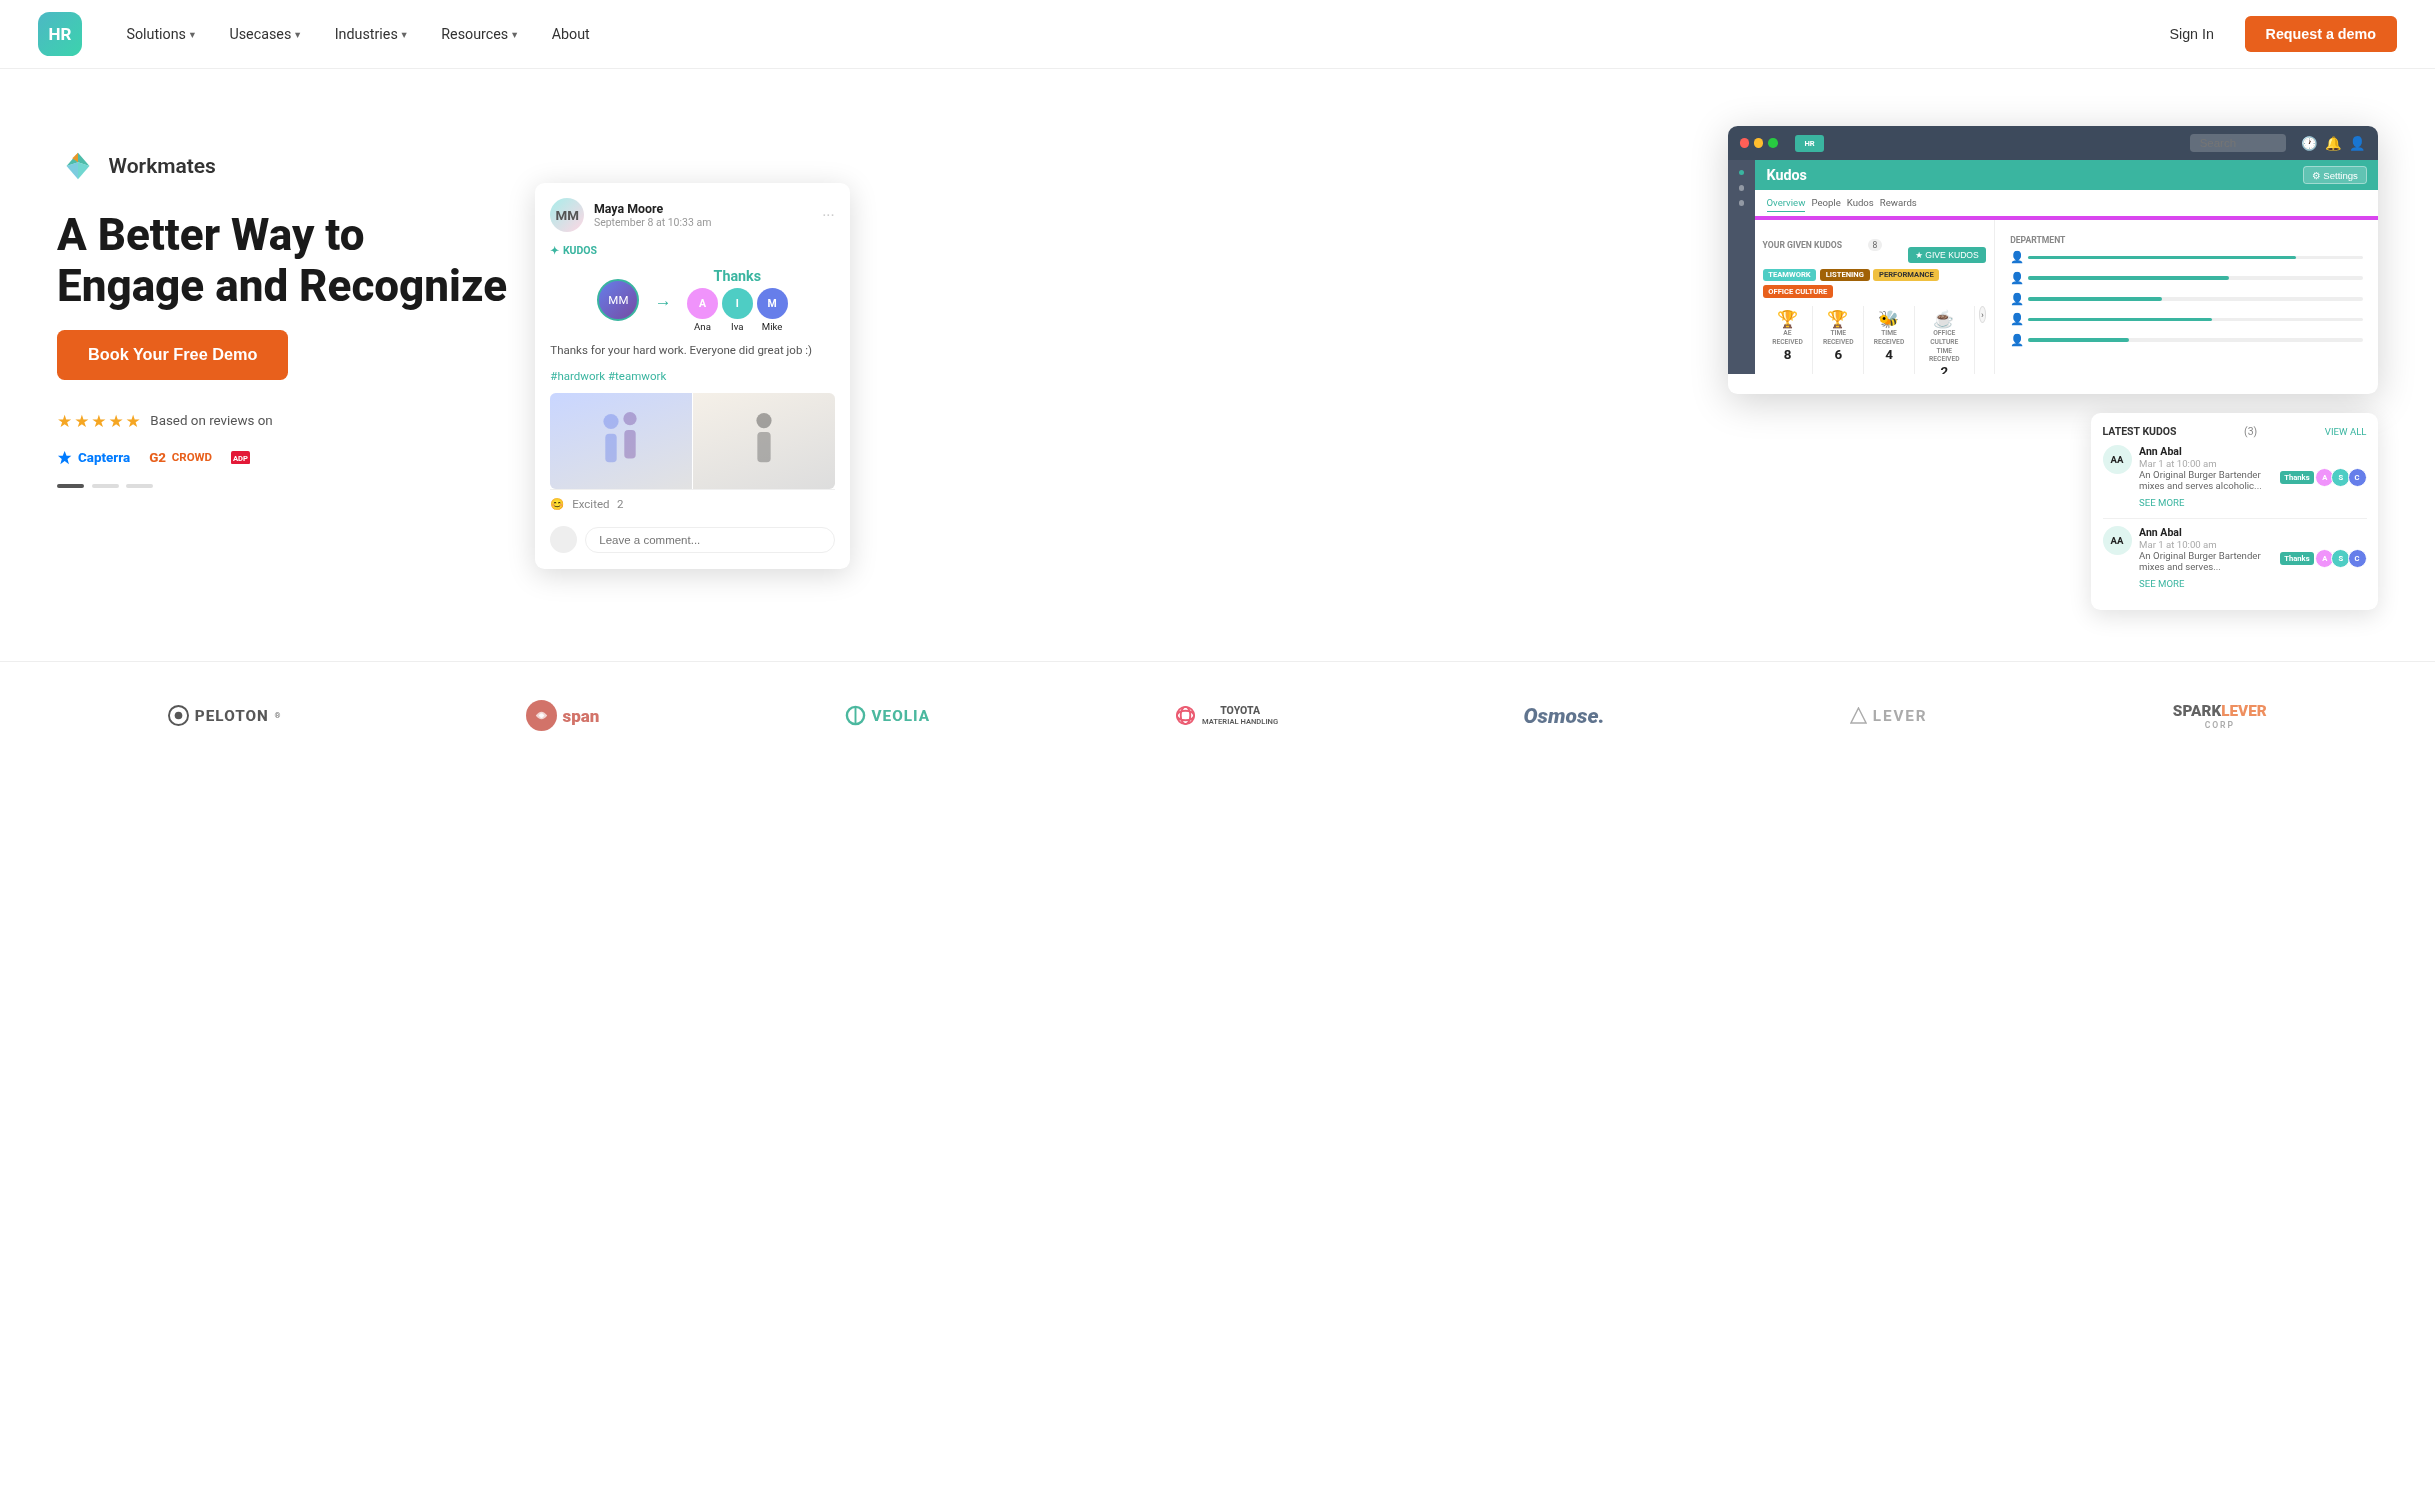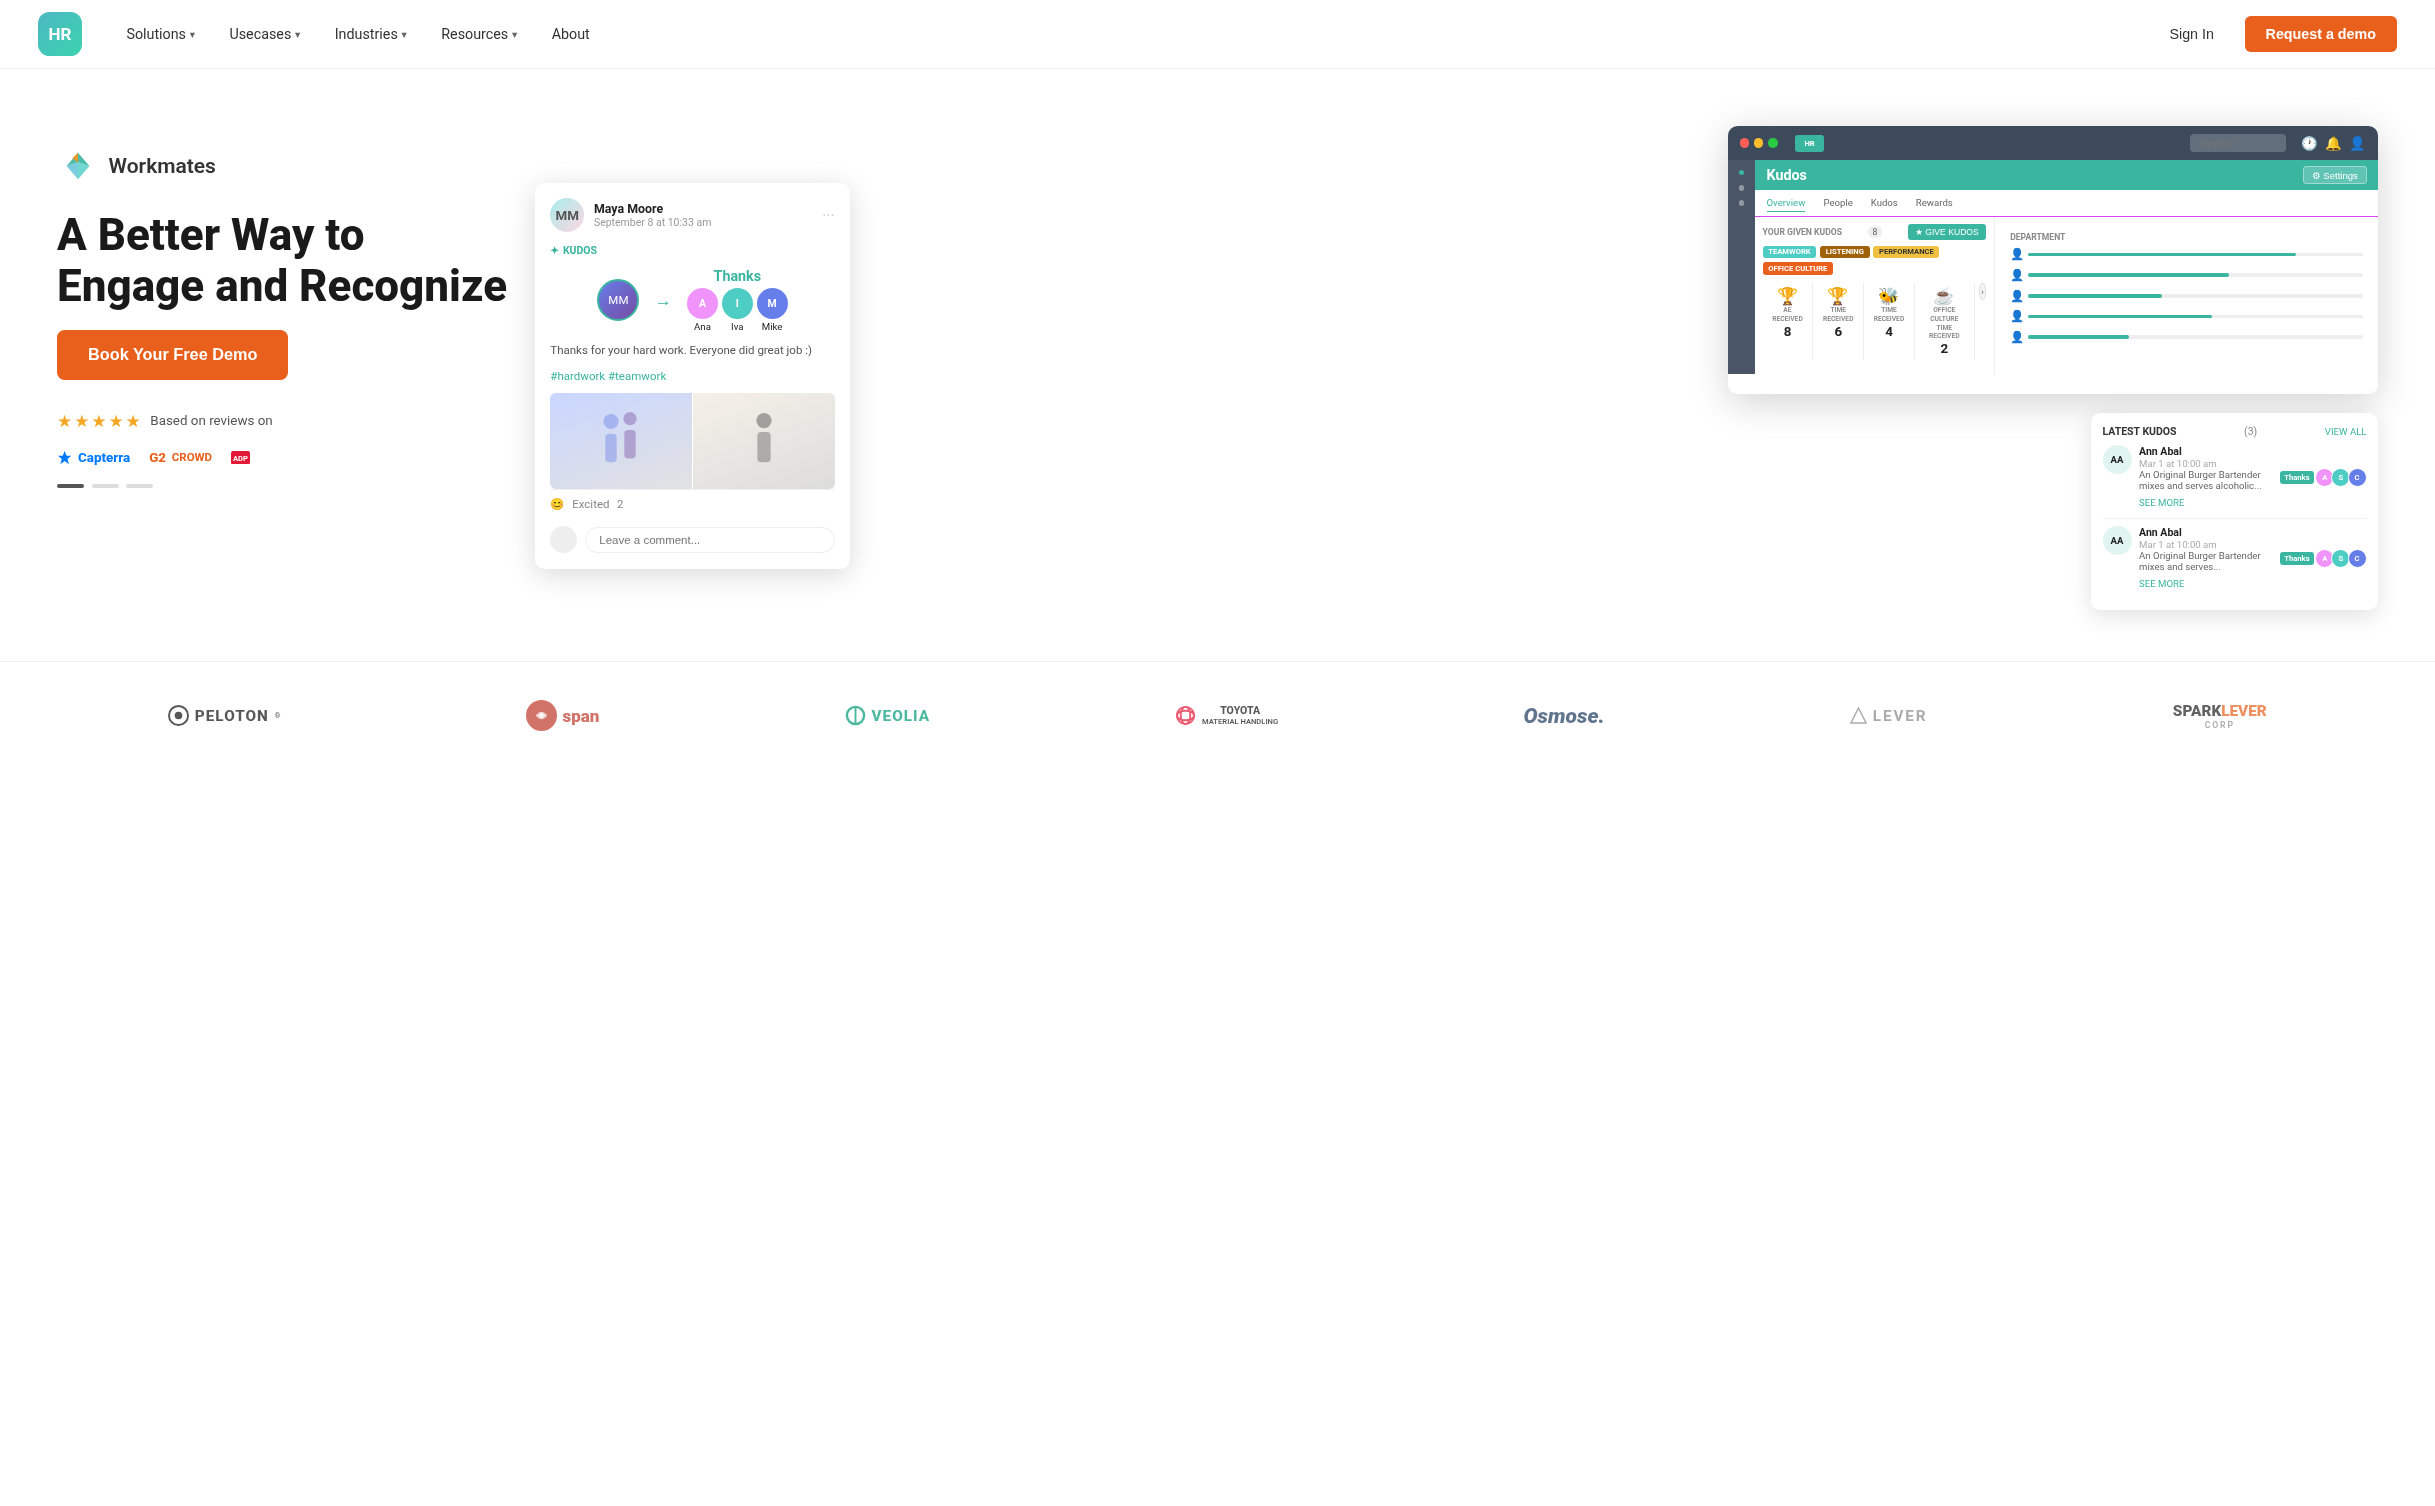--- a/index.html
+++ b/index.html
@@ -142,32 +142,32 @@
     }
 
     .app-body { display: flex; height: 214px; }
     .app-sidebar-mini { width: 27px; background: #4a5568; flex-shrink: 0; display: flex; flex-direction: column; align-items: center; padding-top: 9.6px; gap: 9.6px; }
     .app-sidebar-dot { width: 5.7px; height: 5.7px; border-radius: 50%; background: rgba(255,255,255,0.4); }
     .app-sidebar-active { background: #3ab5a0; }
 
     .app-main { flex: 1; display: flex; flex-direction: column; overflow: hidden; }
     .app-main-header { background: #3ab5a0; padding: 5.7px 11.5px; display: flex; align-items: center; justify-content: space-between; }
     .app-main-title { color: #fff; font-size: 14.3px; font-weight: 700; }
-    .app-main-tabs { display: flex; gap: 18px; padding: 3.8px 11.5px; background: #fff; border-bottom: 1px solid #d946ef; }
+    .app-main-tabs { display: flex; gap: 6px; padding: 3.8px 11.5px; background: #fff; border-bottom: 4px solid #d946ef; }
     .app-main-tab { font-size: 9.6px; color: #666; padding: 2.9px 0; cursor: pointer; }
     .app-main-tab.active { color: #3ab5a0; border-bottom: 1.9px solid #3ab5a0; }
 
     .kudos-content { display: flex; flex: 1; overflow: hidden; }
     .kudos-col1 { flex: 0 0 191px; border-right: 1px solid #eee; padding: 7.6px; }
     .kudos-col2 { flex: 1; padding: 7.6px; }
 
     .given-row { display: flex; justify-content: space-between; align-items: center; margin-bottom: 5.7px; }
     .given-label { font-size: 8.6px; color: #888; font-weight: 700; }
     .given-badge { background: #eee; border-radius: 7.6px; padding: 1px 4.8px; font-size: 8.6px; color: #666; }
-    .give-btn { background: #3ab5a0; color: #fff; border: none; border-radius: 2.9px; padding: 2.9px 7.6px; font-size: 8.6px; cursor: pointer; display: flex; align-items: center; gap: 2.9px; }
+    .give-btn { background: #3ab5a0; color: #fff; border: none; border-radius: 2.9px; padding: 2.9px 7.6px; font-size: 8.6px; cursor: pointer; display: flex; align-items: center; gap: 2.9px; margin-top: 20px; }
 
     .cat-tags { display: flex; gap: 3.8px; margin-bottom: 7.6px; flex-wrap: wrap; }
     .cat-tag { padding: 1.9px 5.7px; border-radius: 2.9px; font-size: 7.6px; font-weight: 700; color: #fff; }
     .tag-tw { background: #4ecdc4; }
     .tag-li { background: #a16207; }
     .tag-pe { background: #f0c040; color: #333; }
     .tag-oc { background: #e8601c; }
 
     .stat-cols { display: flex; gap: 0; }
     .stat-col { text-align: center; padding: 3.8px 9.6px; border-right: 1px solid #eee; }

